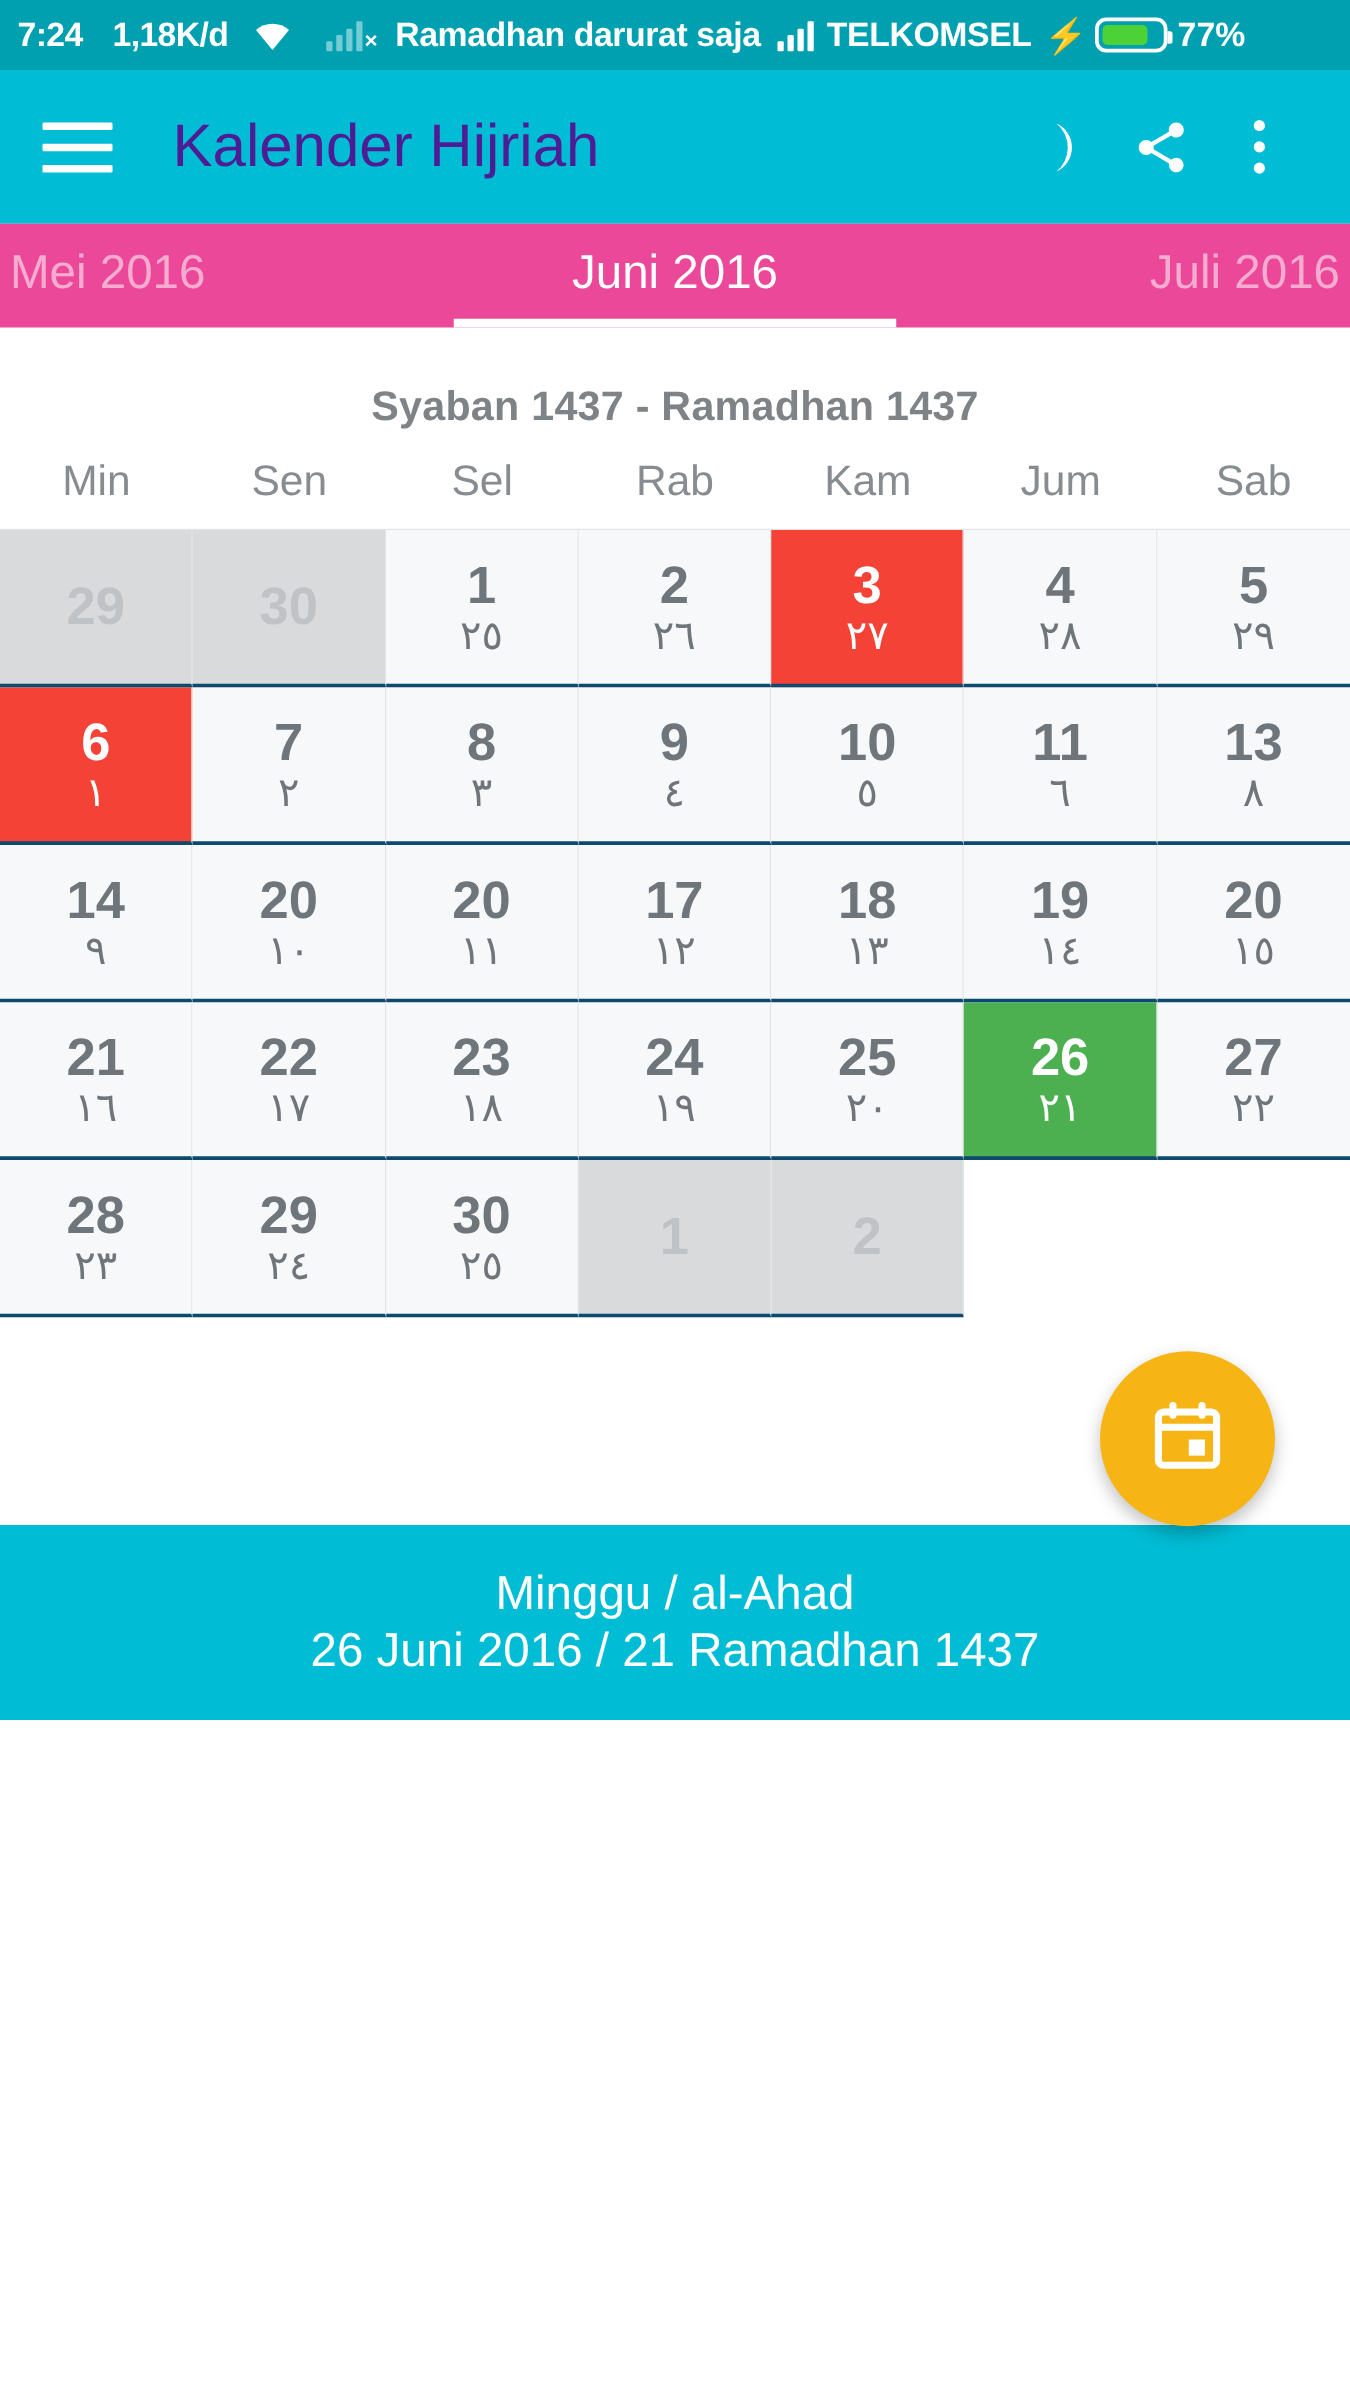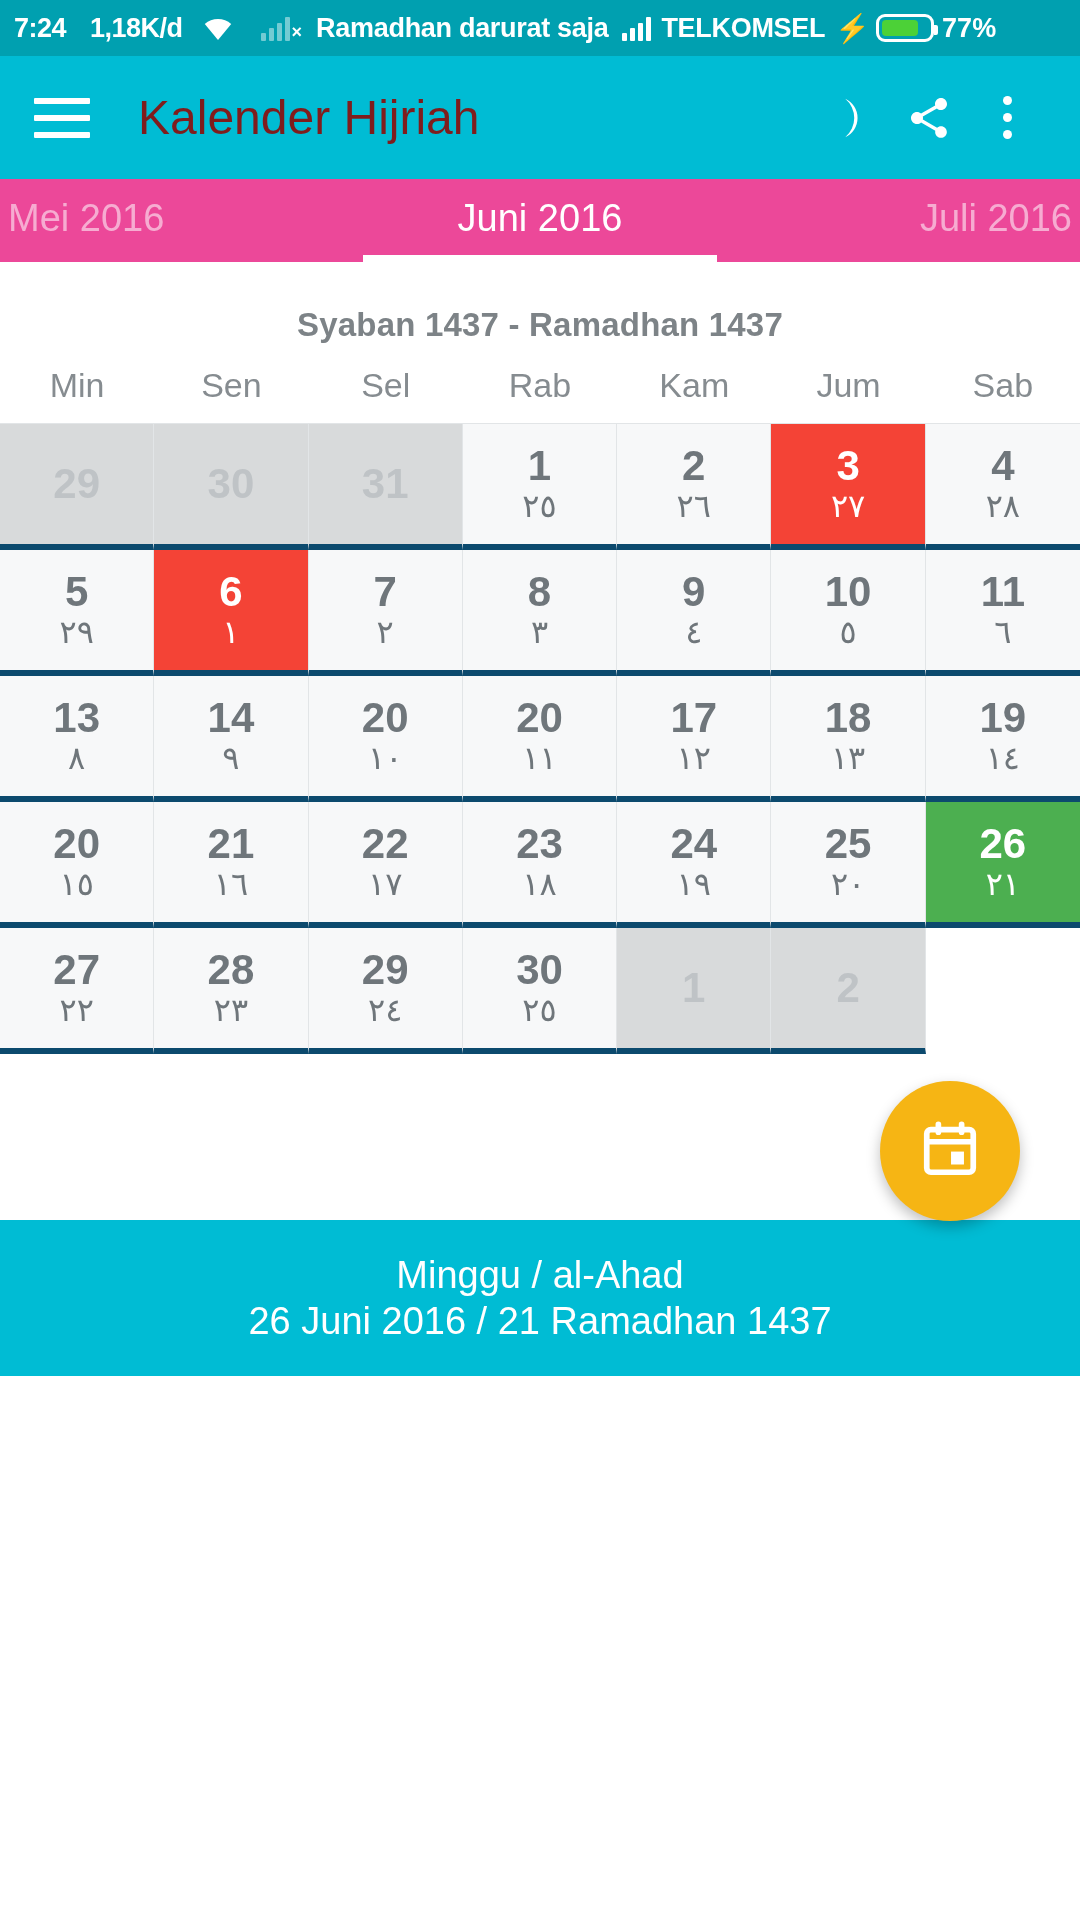--- a/index.html
+++ b/index.html
@@ -41,21 +41,21 @@
   .bolt{ font-size:28px; margin-right:6px; }
 
   
   .appbar{
     flex:0 0 123px; background:#00BCD4; display:flex; align-items:center;
     padding:0 34px; gap:0;
   }
   .hamburger{ width:56px; height:40px; display:flex; flex-direction:column; justify-content:space-between;
               cursor:pointer; flex:0 0 auto;}
   .hamburger span{ display:block; height:6px; background:#fff; border-radius:1px;}
-  .app-title{ color:#7f1d1d; font-size:48px; margin-left:48px; font-weight:normal; white-space:nowrap;}
+  .app-title{ color:#4c1d95; font-size:48px; margin-left:48px; font-weight:normal; white-space:nowrap;}
   .appbar-spacer{ flex:1 1 auto; }
   .ab-btn{ width:78px; height:78px; display:flex; align-items:center; justify-content:center; cursor:pointer; flex:0 0 auto;}
   .moon{ width:46px; height:46px; }
   .dots{ display:flex; flex-direction:column; gap:8px; align-items:center;}
   .dots i{ width:9px; height:9px; background:#fff; border-radius:50%; display:block;}
 
   
   .tabs{ flex:0 0 83px; background:#ec4899; display:flex; align-items:flex-end; position:relative;}
   .tab{ flex:1 1 0; text-align:center; color:rgba(255,255,255,.55); font-size:38px;
         padding-bottom:22px; position:relative; cursor:pointer; white-space:nowrap;}
@@ -66,21 +66,21 @@
 
   
   .calwrap{ flex:1 1 auto; background:#ffffff; display:flex; flex-direction:column; }
   .hijri-title{ text-align:center; color:#7D8387; font-size:33px; font-weight:bold;
                 padding:44px 0 18px; letter-spacing:.2px;}
   .weekdays{ display:grid; grid-template-columns:repeat(7,1fr); padding:4px 0 18px;}
   .weekday{ text-align:center; color:#868C90; font-size:34px;}
 
   .grid{ display:grid; grid-template-columns:repeat(7,1fr); grid-template-rows:repeat(5,126px);
          border-top:1px solid #E2E5E7;}
-  .cell{ border-right:1px solid #E2E5E7; border-bottom:6px solid #0c4a6e;
+  .cell{ border-right:1px solid #E2E5E7; border-bottom:3px solid #0c4a6e;
          background:#F7F8F9; display:flex; flex-direction:column; align-items:center;
          justify-content:center; gap:2px; cursor:pointer; overflow:hidden;}
   .cell:nth-child(7n){ border-right:none; }
   .g-num{ font-size:42px; font-weight:bold; color:#6F767B; line-height:1.05;}
   .h-num{ font-size:32px; color:#6F767B; line-height:1.05; direction:rtl;}
   .cell.out{ background:#D8DADB; }
   .cell.out .g-num{ color:#BFC3C6; }
   .cell.red{ background:#F44336; }
   .cell.red .g-num,.cell.red .h-num{ color:#ffffff; }
   .cell.green{ background:#4CAF50; }
@@ -197,23 +197,20 @@
       <div class="weekday">Sab</div>
     </div>
 
     <div class="grid" id="cal-grid">
         <div class="cell out">
           <div class="g-num">29</div>
         </div>
         <div class="cell out">
           <div class="g-num">30</div>
         </div>
-        <div class="cell out">
-          <div class="g-num">31</div>
-        </div>
         <div class="cell">
           <div class="g-num">1</div>
           <div class="h-num">٢٥</div>
         </div>
         <div class="cell">
           <div class="g-num">2</div>
           <div class="h-num">٢٦</div>
         </div>
         <div class="cell red">
           <div class="g-num">3</div>

